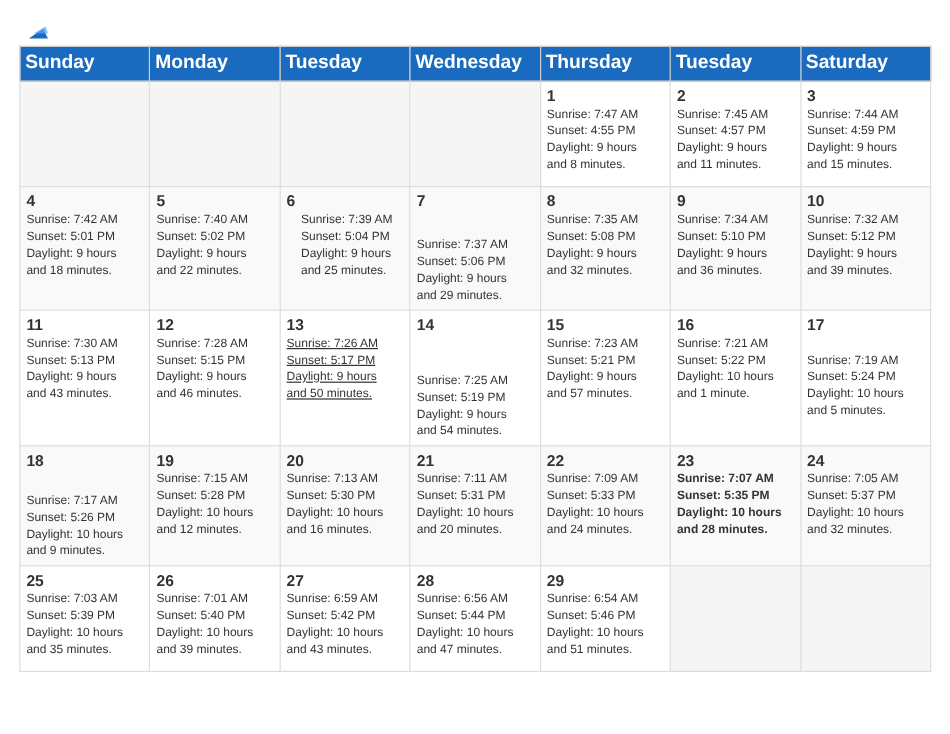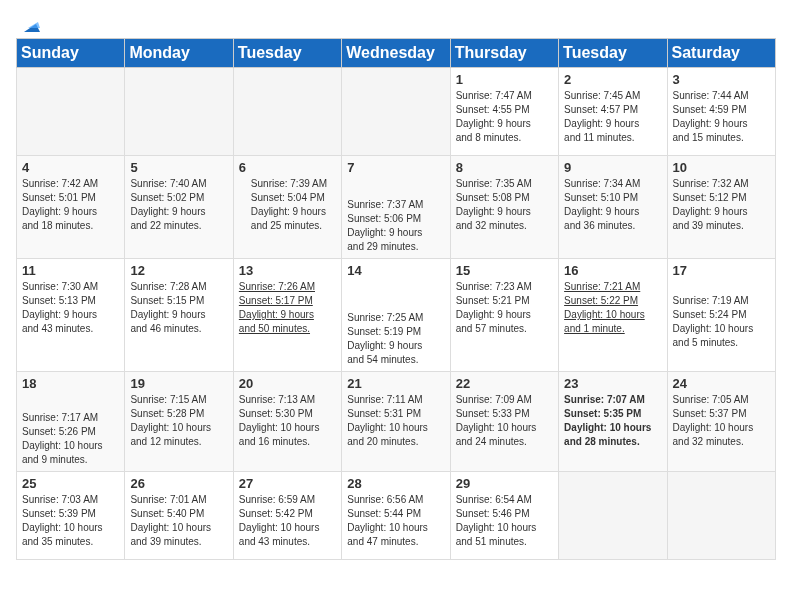--- a/index.html
+++ b/index.html
@@ -229,21 +229,21 @@
         </td>
         <td>
           <span class="day-number">15</span>
           <div class="day-info" style="white-space: pre-line;">Sunrise: 7:23 AM
 Sunset: 5:21 PM
 Daylight: 9 hours
 and 57 minutes.</div>
         </td>
         <td>
           <span class="day-number">16</span>
-          <div class="day-info" style="white-space: pre-line; text-decoration: underline;">Sunrise: 7:21 AM
+          <div class="day-info" style="white-space: pre-line;">Sunrise: 7:21 AM
 Sunset: 5:22 PM
 Daylight: 10 hours
 and 1 minute.</div>
         </td>
         <td>
           <span class="day-number">17</span>
           <div class="day-info" style="white-space: pre-line; margin-top: 16px;">Sunrise: 7:19 AM
 Sunset: 5:24 PM
 Daylight: 10 hours
 and 5 minutes.</div>

